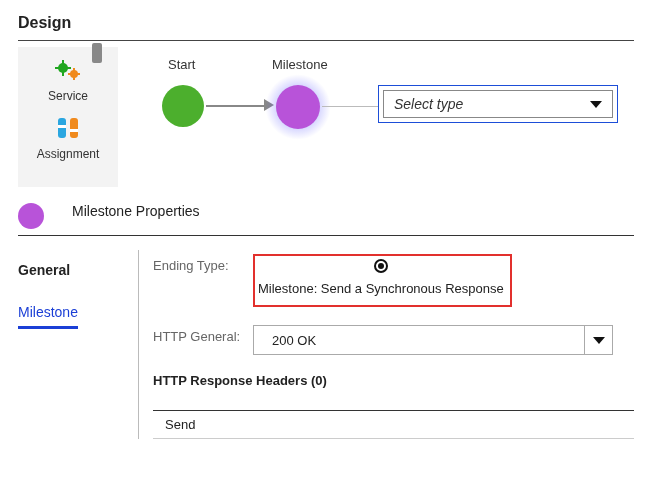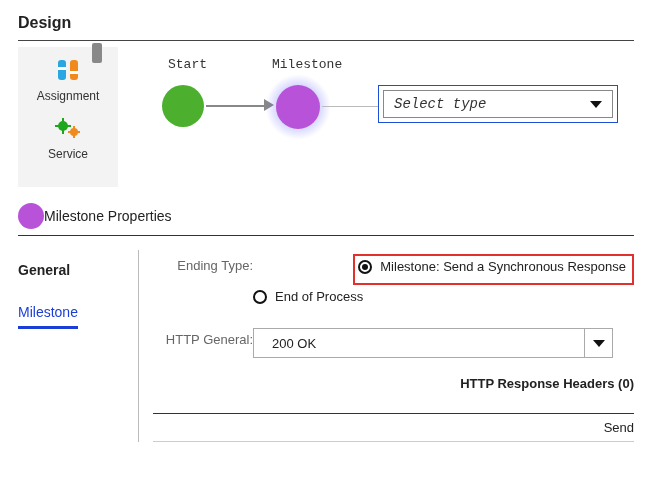--- a/index.html
+++ b/index.html
@@ -53,21 +53,20 @@
     align-items: center;
     height: 30px;
     margin: 0 auto 4px auto;
   }
   .palette-label { font-size: 12px; color: #333; }
 
   .canvas {
     position: relative;
     flex: 1;
     height: 140px;
-    font-family: Liberation Mono, monospace;
   }
   .node-label {
     position: absolute;
     font-size: 13px;
     color: #333;
   }
   .node-start { position: absolute; width: 42px; height: 42px; border-radius: 50%; background: #4caf2d; }
   .arrow-line {
     position: absolute;
     height: 2px;
@@ -116,53 +115,53 @@
   .caret-down {
     width: 0; height: 0;
     border-left: 6px solid transparent;
     border-right: 6px solid transparent;
     border-top: 7px solid #111;
   }
 
   
   .props-header {
     display: flex;
-    align-items: center;
-    gap: 0;
+    gap: 28px;
     margin: 16px 0 6px 0;
   }
   .milestone-dot { width: 26px; height: 26px; border-radius: 50%; background: #b853d9; }
   .props-title { font-size: 14px; }
   .props-hr { border: none; border-top: 1px solid #333; margin: 0; }
 
   .props-body { display: flex; margin-top: 14px; }
   .tabs { width: 110px; padding-top: 6px; }
   .tab {
     font-size: 14px;
     padding: 6px 0;
     cursor: pointer;
   }
   .tab.active {
     color: #1b3fd6;
     border-bottom: 3px solid #1b3fd6;
     display: inline-block;
   }
   .tab-general { color: #222; font-weight: 600; }
   .vline { width: 1px; background: #bbb; margin: 0 14px 0 10px; }
-  .form { flex: 1; padding-top: 4px; text-align: right; }
+  .form { flex: 1; padding-top: 4px; }
   .row { display: flex; align-items: flex-start; margin-bottom: 18px; }
   .row-label { width: 100px; color: #666; font-size: 13px; padding-top: 4px; }
   .row-content { flex: 1; }
 
   .radio-group .radio-row {
     display: flex;
     align-items: center;
     gap: 8px;
     margin-bottom: 6px;
     font-size: 13px;
+    flex-direction: column;
   }
   .radio-hl {
     border: 2px solid #e2302d;
     padding: 3px 6px 3px 3px;
     display: inline-flex;
   }
   .radio {
     width: 14px; height: 14px;
     border: 2px solid #111;
     border-radius: 50%;
@@ -210,32 +209,20 @@
 </head>
 <body>
 
 <div class="page">
   <div class="page-title">Design</div>
   <hr class="hr">
 
   <div class="design-area">
     <div class="palette">
       <div class="palette-scroll"></div>
-
-      <div class="palette-item">
-        <div class="palette-icon">
-          <svg width="28" height="28" viewBox="0 0 28 28">
-            <rect x="4" y="4" width="8" height="20" rx="3" fill="#2aa6e0"></rect>
-            <rect x="16" y="4" width="8" height="20" rx="3" fill="#f08a1d"></rect>
-            <rect x="4" y="11" width="8" height="3" fill="#fff"></rect>
-            <rect x="16" y="15" width="8" height="3" fill="#fff"></rect>
-          </svg>
-        </div>
-        <div class="palette-label">Assignment</div>
-      </div>
 
       <div class="palette-item">
         <div class="palette-icon">
           <svg width="28" height="22" viewBox="0 0 28 22">
             <g fill="#1fa61f">
                 <circle cx="9" cy="9" r="5"></circle>
                 <rect x="8" y="1" width="2" height="4"></rect>
                 <rect x="8" y="13" width="2" height="4"></rect>
                 <rect x="1" y="8" width="4" height="2"></rect>
                 <rect x="13" y="8" width="4" height="2"></rect>
@@ -244,20 +231,32 @@
                 <circle cx="20" cy="15" r="4"></circle>
                 <rect x="19" y="9" width="2" height="3"></rect>
                 <rect x="19" y="18" width="2" height="3"></rect>
                 <rect x="14" y="14" width="3" height="2"></rect>
                 <rect x="23" y="14" width="3" height="2"></rect>
               </g>
           </svg>
         </div>
         <div class="palette-label">Service</div>
       </div>
+
+      <div class="palette-item">
+        <div class="palette-icon">
+          <svg width="28" height="28" viewBox="0 0 28 28">
+            <rect x="4" y="4" width="8" height="20" rx="3" fill="#2aa6e0"></rect>
+            <rect x="16" y="4" width="8" height="20" rx="3" fill="#f08a1d"></rect>
+            <rect x="4" y="11" width="8" height="3" fill="#fff"></rect>
+            <rect x="16" y="15" width="8" height="3" fill="#fff"></rect>
+          </svg>
+        </div>
+        <div class="palette-label">Assignment</div>
+      </div>
     </div>
 
     <div class="canvas">
       <div class="node-label" style="left:50px; top:10px;">Start</div>
       <div class="node-label" style="left:154px; top:10px;">Milestone</div>
 
       <div class="node-start" style="left:44px; top:38px;"></div>
 
       <div class="arrow-line" style="left:88px; top:58px; width:60px;"></div>
       <div class="arrow-head" style="left:146px; top:52px;"></div>
@@ -293,24 +292,20 @@
 
       <div class="row">
         <div class="row-label">Ending Type:</div>
         <div class="row-content radio-group">
           <div class="radio-hl">
             <div class="radio-row">
               <div class="radio checked"></div>
               <span>Milestone: Send a Synchronous Response</span>
             </div>
           </div>
-          <div class="radio-row" style="margin-top:4px;">
-            <div class="radio"></div>
-            <span>End of Process</span>
-          </div>
         </div>
       </div>
 
       <div class="row">
         <div class="row-label">HTTP General:</div>
         <div class="row-content">
           <div class="dropdown">
             <span>200 OK</span>
             <div class="dropdown-btn">
               <div class="caret-down"></div>

